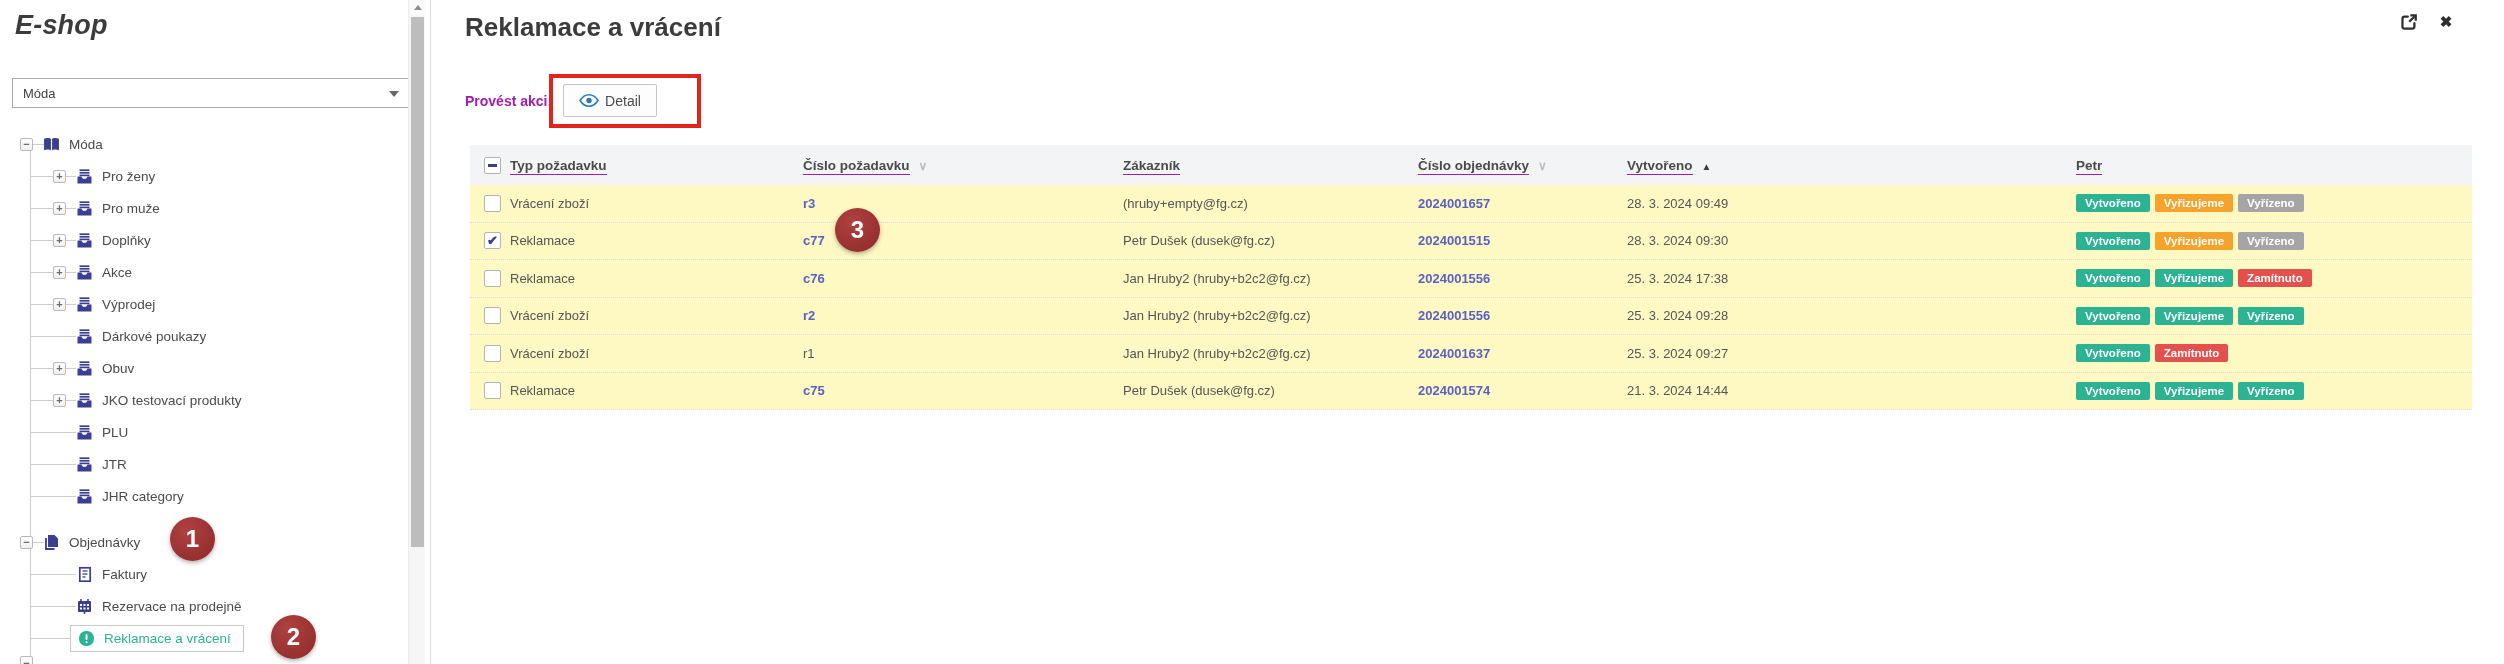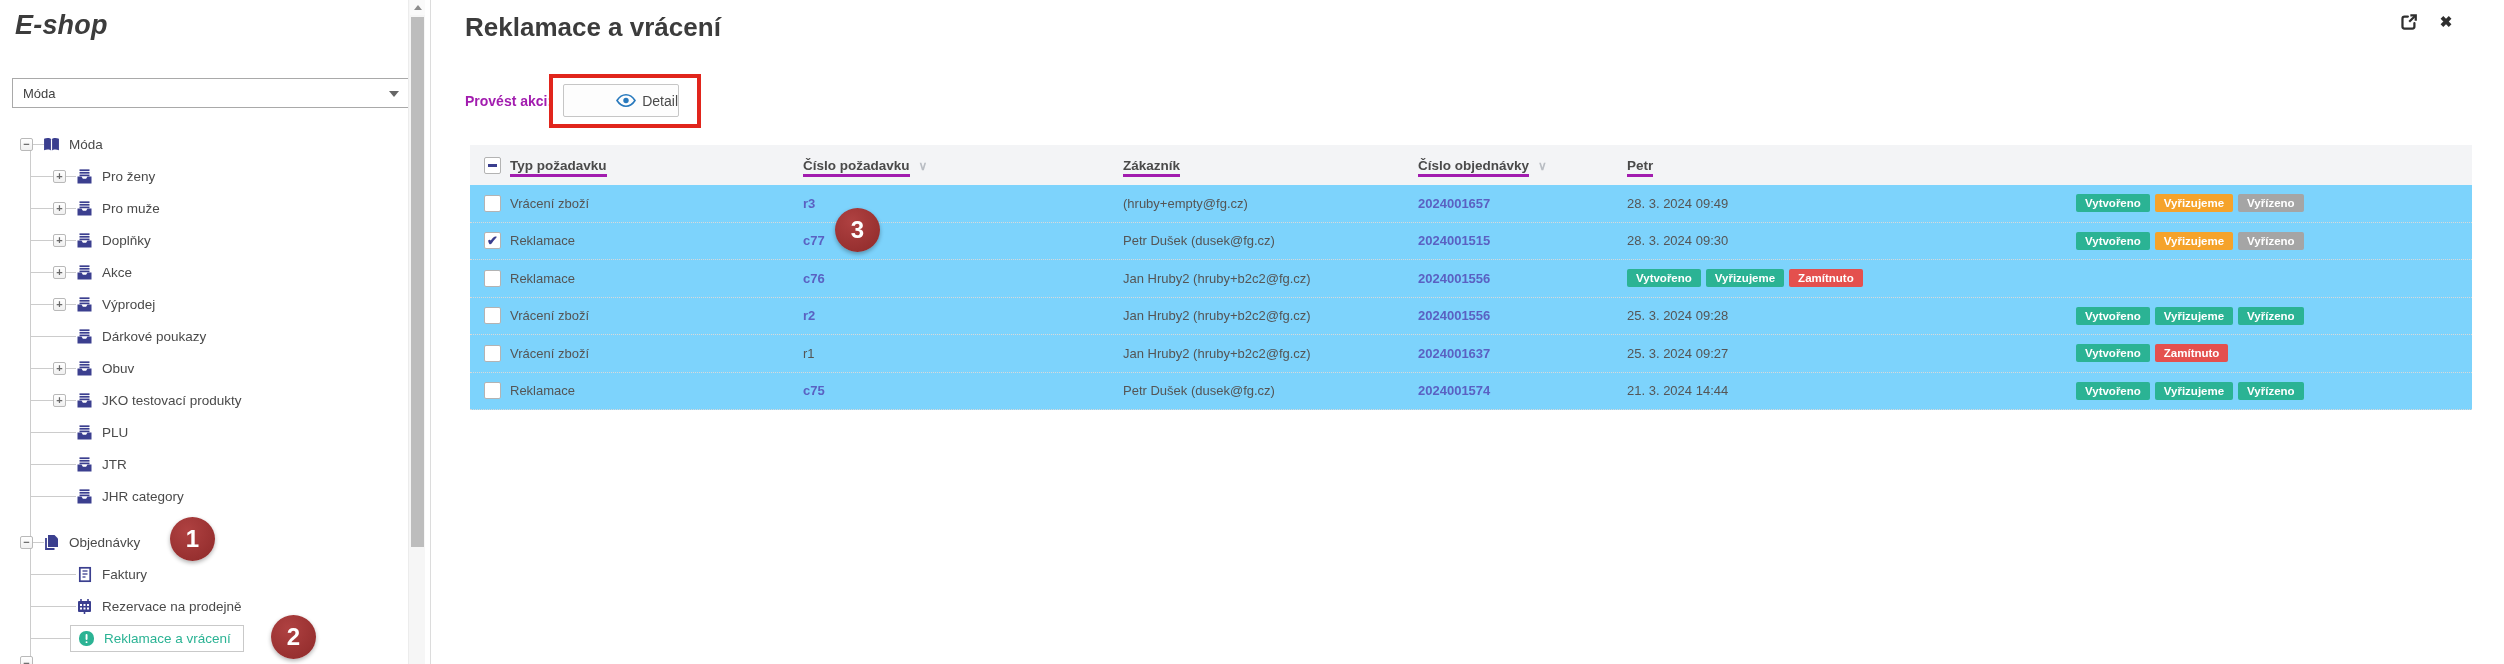--- a/index.html
+++ b/index.html
@@ -53,35 +53,35 @@
 
   
   .main { position:absolute; left:431px; top:0; width:2073px; height:664px; background:#fff; }
   .page-title { position:absolute; left:34px; top:12px; font-size:26px; font-weight:bold; color:#3c3c3c; }
   .win-icon { position:absolute; top:11px; width:22px; height:22px; display:flex;
               align-items:center; justify-content:center; cursor:pointer; color:#2f2f2f; }
   .win-icon.open-new { left:1967px; }
   .win-icon.close { left:2004px; font-size:15px; font-weight:bold; }
 
   .action-label { position:absolute; left:34px; top:93px; font-size:14px; font-weight:bold; color:#a21caf; }
-  .detail-btn { position:absolute; left:132px; top:84px; width:116px; height:33px;
+  .detail-btn { position:absolute; left:132px; top:84px; width:94px; height:33px;
                 background:#fdfdfd; border:1px solid #c6c6c6; border-radius:2px;
-                display:flex; align-items:center; justify-content:flex-end; gap:6px;
+                display:flex; align-items:center; justify-content:center; gap:6px;
                 font-size:14px; color:#4a4a4a; cursor:pointer; }
   .hl-rect { position:absolute; left:118px; top:74px; width:152px; height:54px;
              border:4px solid #e1251c; pointer-events:none; z-index:5; }
 
   
   .rtable { position:absolute; left:39px; top:145px; width:2002px; }
   .t-grid { display:grid; grid-template-columns:40px 293px 320px 295px 209px 449px 1fr; align-items:center; }
   .t-head { height:40px; background:#f3f4f6; font-size:13.5px; font-weight:bold; color:#4a4a4a; }
-  .t-head .hcell span.hlabel { border-bottom:3px solid #a21caf; padding-bottom:1px; cursor:pointer; }
+  .t-head .hcell span.hlabel { border-bottom:1px solid #a21caf; padding-bottom:1px; cursor:pointer; }
   .sort-ind { margin-left:9px; font-size:12px; color:#b9bdc3; font-weight:bold; }
   .sort-ind.up { color:#3c3c3c; font-size:10px; }
-  .t-row { height:37.5px; border-bottom:1px dotted #d9d9d9; font-size:13px; color:#555; background:#7dd3fc; }
+  .t-row { height:37.5px; border-bottom:1px dotted #d9d9d9; font-size:13px; color:#555; background:#fef9c3; }
   .cb { width:17px; height:17px; border:1px solid #b3b3b3; border-radius:2px; background:#fff;
         margin-left:14px; display:flex; align-items:center; justify-content:center; cursor:pointer; }
   .cb.checked::before { content:"✔"; color:#3a3e8e; font-size:13px; font-weight:bold; }
   .cb.indet::before { content:""; width:9px; height:3px; background:#3a3e8e; }
   .link { color:#5a61c2; cursor:pointer;font-weight:bold; }
   .badges { display:flex; gap:5px; }
   .badge { display:inline-block; padding:3px 9px; font-size:11.5px; font-weight:bold; color:#fff;
            border-radius:2px; white-space:nowrap; }
   .b-green { background:#2bb394; }
   .b-orange { background:#f5a32b; }
@@ -366,20 +366,21 @@
   <div class="hl-rect"></div>
 
   <div class="rtable">
     <div class="t-grid t-head">
 
     <span class="cb indet"></span>
         <div class="hcell"><span class="hlabel">Typ požadavku</span></div>
         <div class="hcell"><span class="hlabel">Číslo požadavku</span><span class="sort-ind">∨</span></div>
         <div class="hcell"><span class="hlabel">Zákazník</span></div>
         <div class="hcell"><span class="hlabel">Číslo objednávky</span><span class="sort-ind">∨</span></div>
+        <div class="hcell"><span class="hlabel">Vytvořeno</span><span class="sort-ind up">▲</span></div>
         <div class="hcell"><span class="hlabel">Petr</span></div>
       </div>
 
   <div class="t-grid t-row">
         <span class="cb"></span>
         <div><span>Vrácení zboží</span></div>
         <div><span class="link">r3</span></div>
         <div><span>(hruby+empty@fg.cz)</span></div>
         <div><span class="link">2024001657</span></div>
         <div><span>28. 3. 2024 09:49</span></div>
@@ -401,20 +402,21 @@
           <span class="badge b-orange">Vyřizujeme</span>
           <span class="badge b-gray">Vyřízeno</span>
         </div>
       </div>
       <div class="t-grid t-row">
         <span class="cb"></span>
         <div><span>Reklamace</span></div>
         <div><span class="link">c76</span></div>
         <div><span>Jan Hruby2 (hruby+b2c2@fg.cz)</span></div>
         <div><span class="link">2024001556</span></div>
+        <div><span>25. 3. 2024 17:38</span></div>
         <div class="badges">
           <span class="badge b-green">Vytvořeno</span>
           <span class="badge b-green">Vyřizujeme</span>
           <span class="badge b-red">Zamítnuto</span>
         </div>
       </div>
       <div class="t-grid t-row">
         <span class="cb"></span>
         <div><span>Vrácení zboží</span></div>
         <div><span class="link">r2</span></div>

